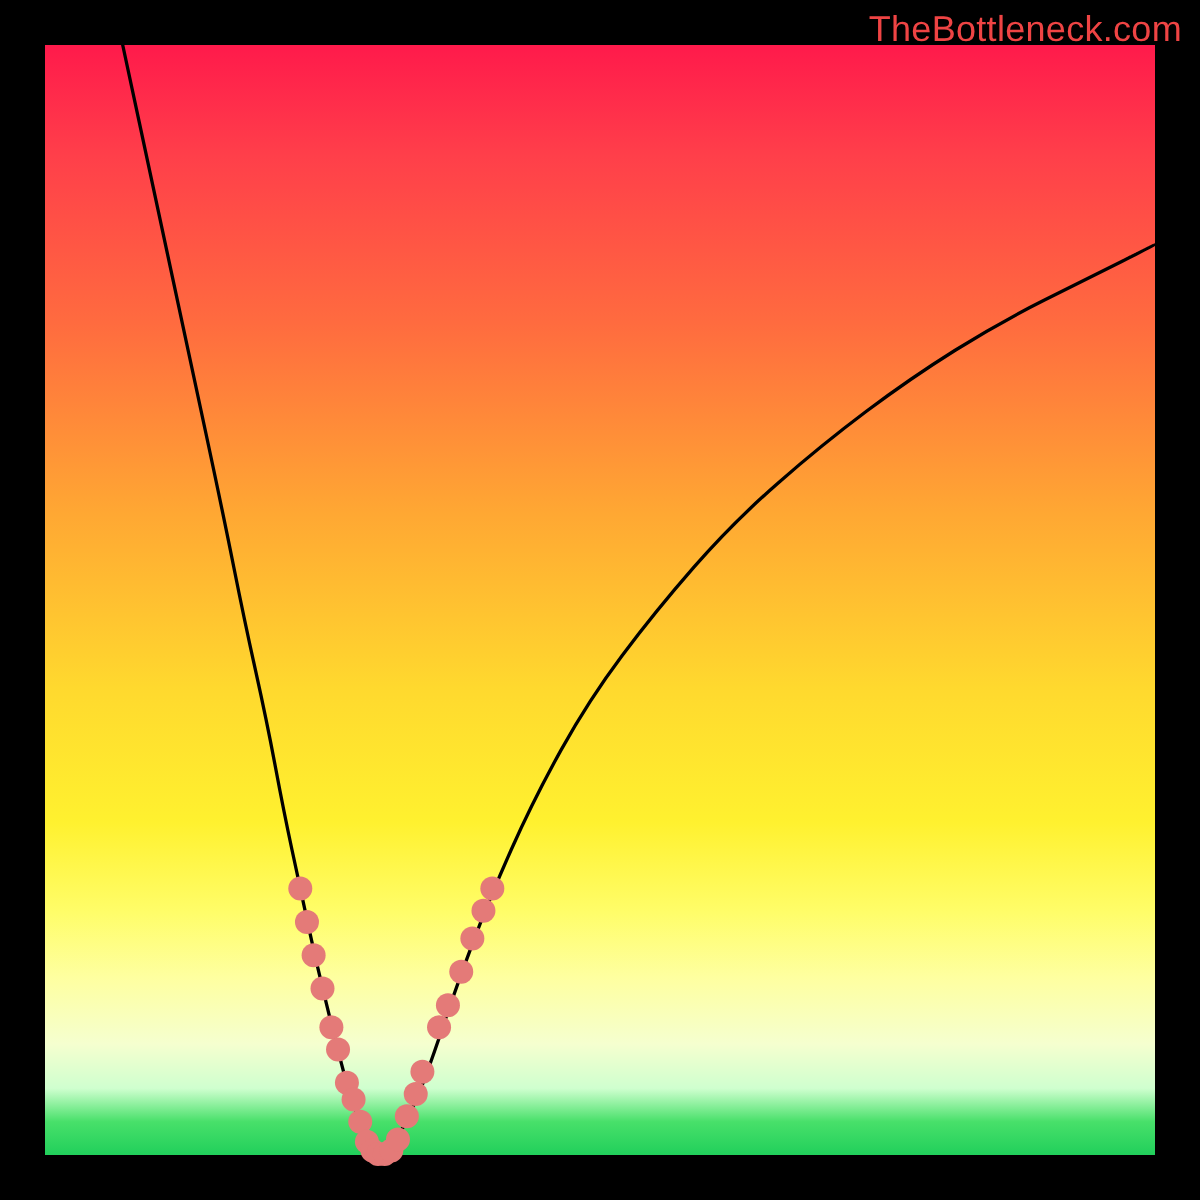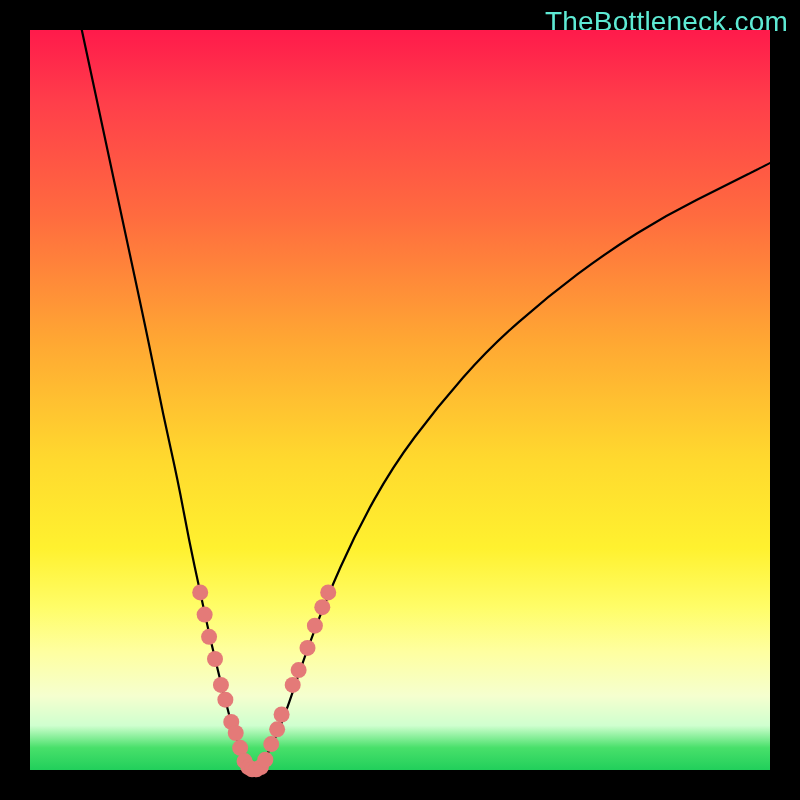--- a/index.html
+++ b/index.html
@@ -29,22 +29,22 @@
       #f5ffcf 90%,
       #cfffcf 94%,
       #48e06a 97%,
       #21cf5b 100%
     );
   }
   .watermark {
     position: absolute;
     top: 6px;
     right: 12px;
-    color: #5eead4;
-    font-size: 28px;
+    color: #ef4444;
+    font-size: 24px;
     letter-spacing: 0.2px;
     user-select: none;
   }
   svg.curves {
     position: absolute;
     left: 0;
     top: 0;
     width: 740px;
     height: 740px;
     overflow: visible;

